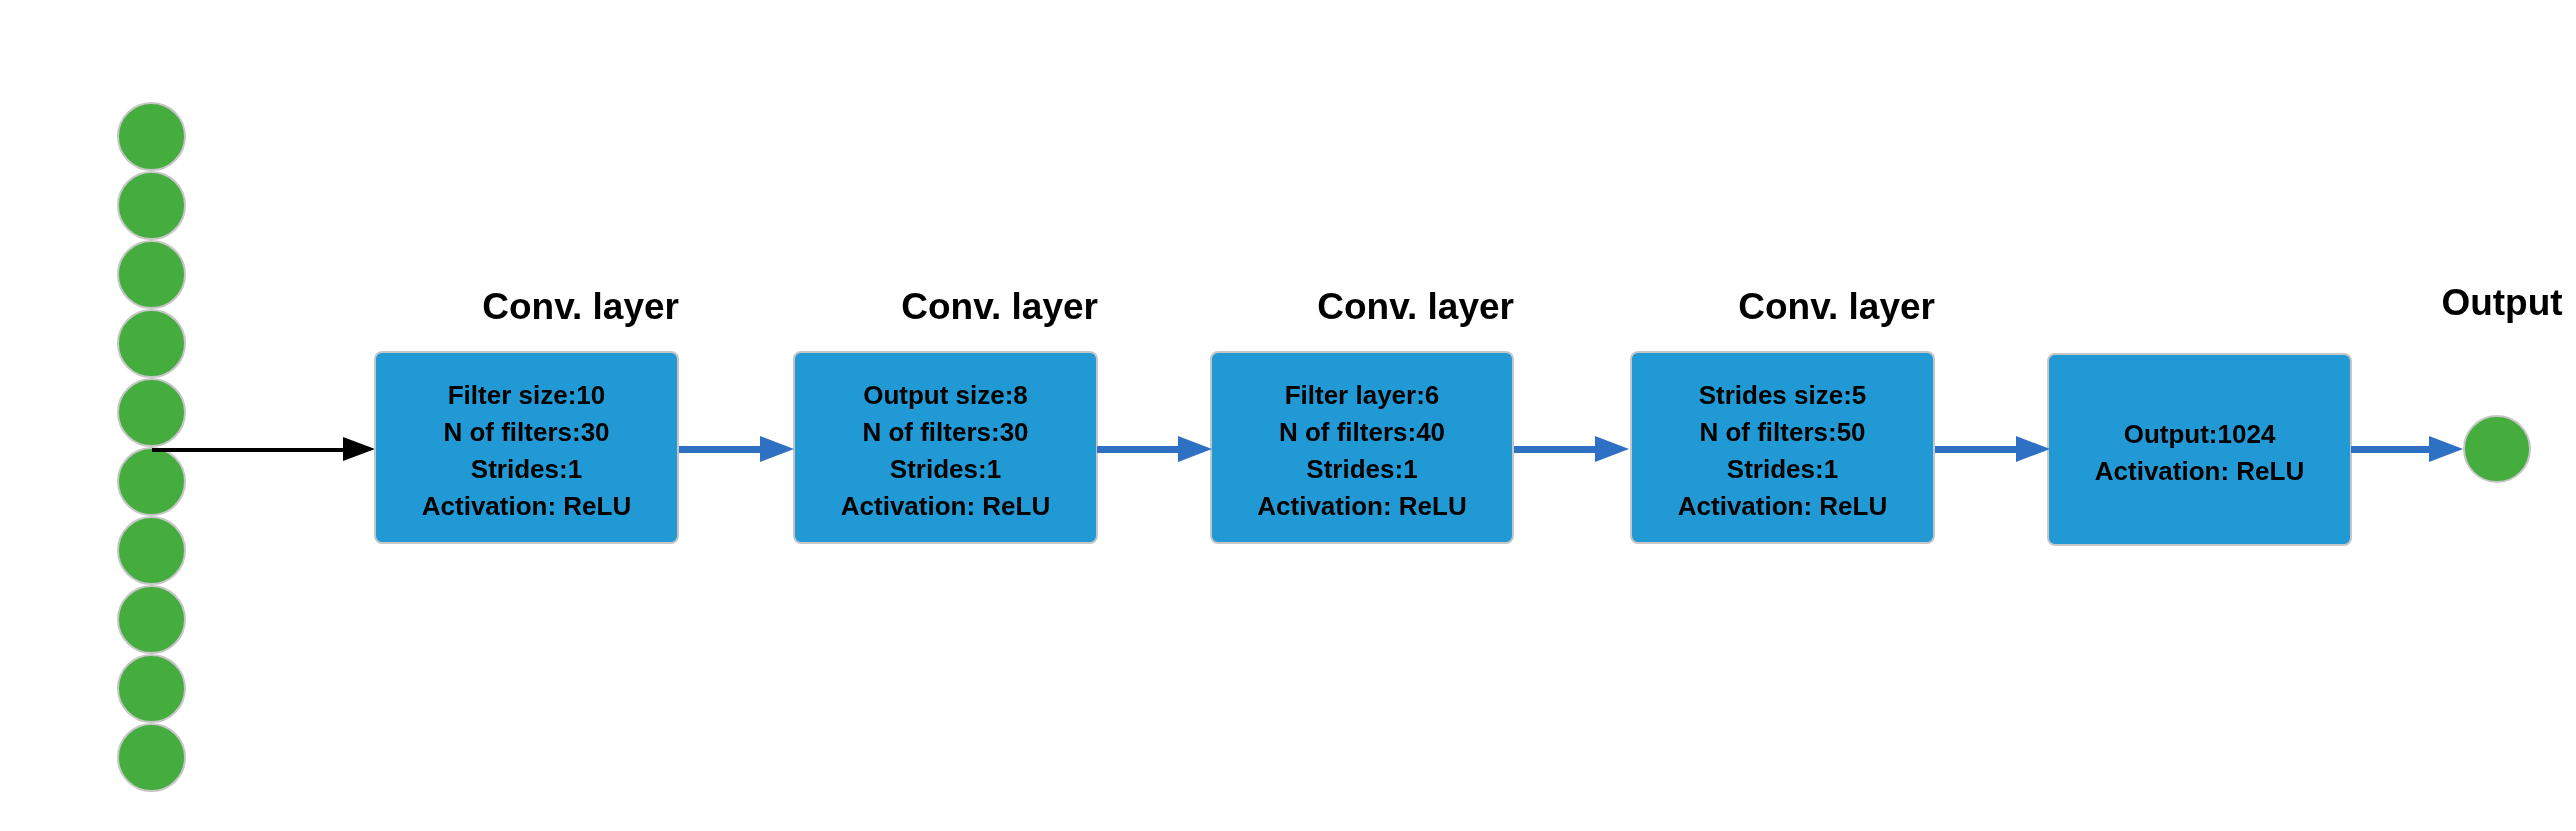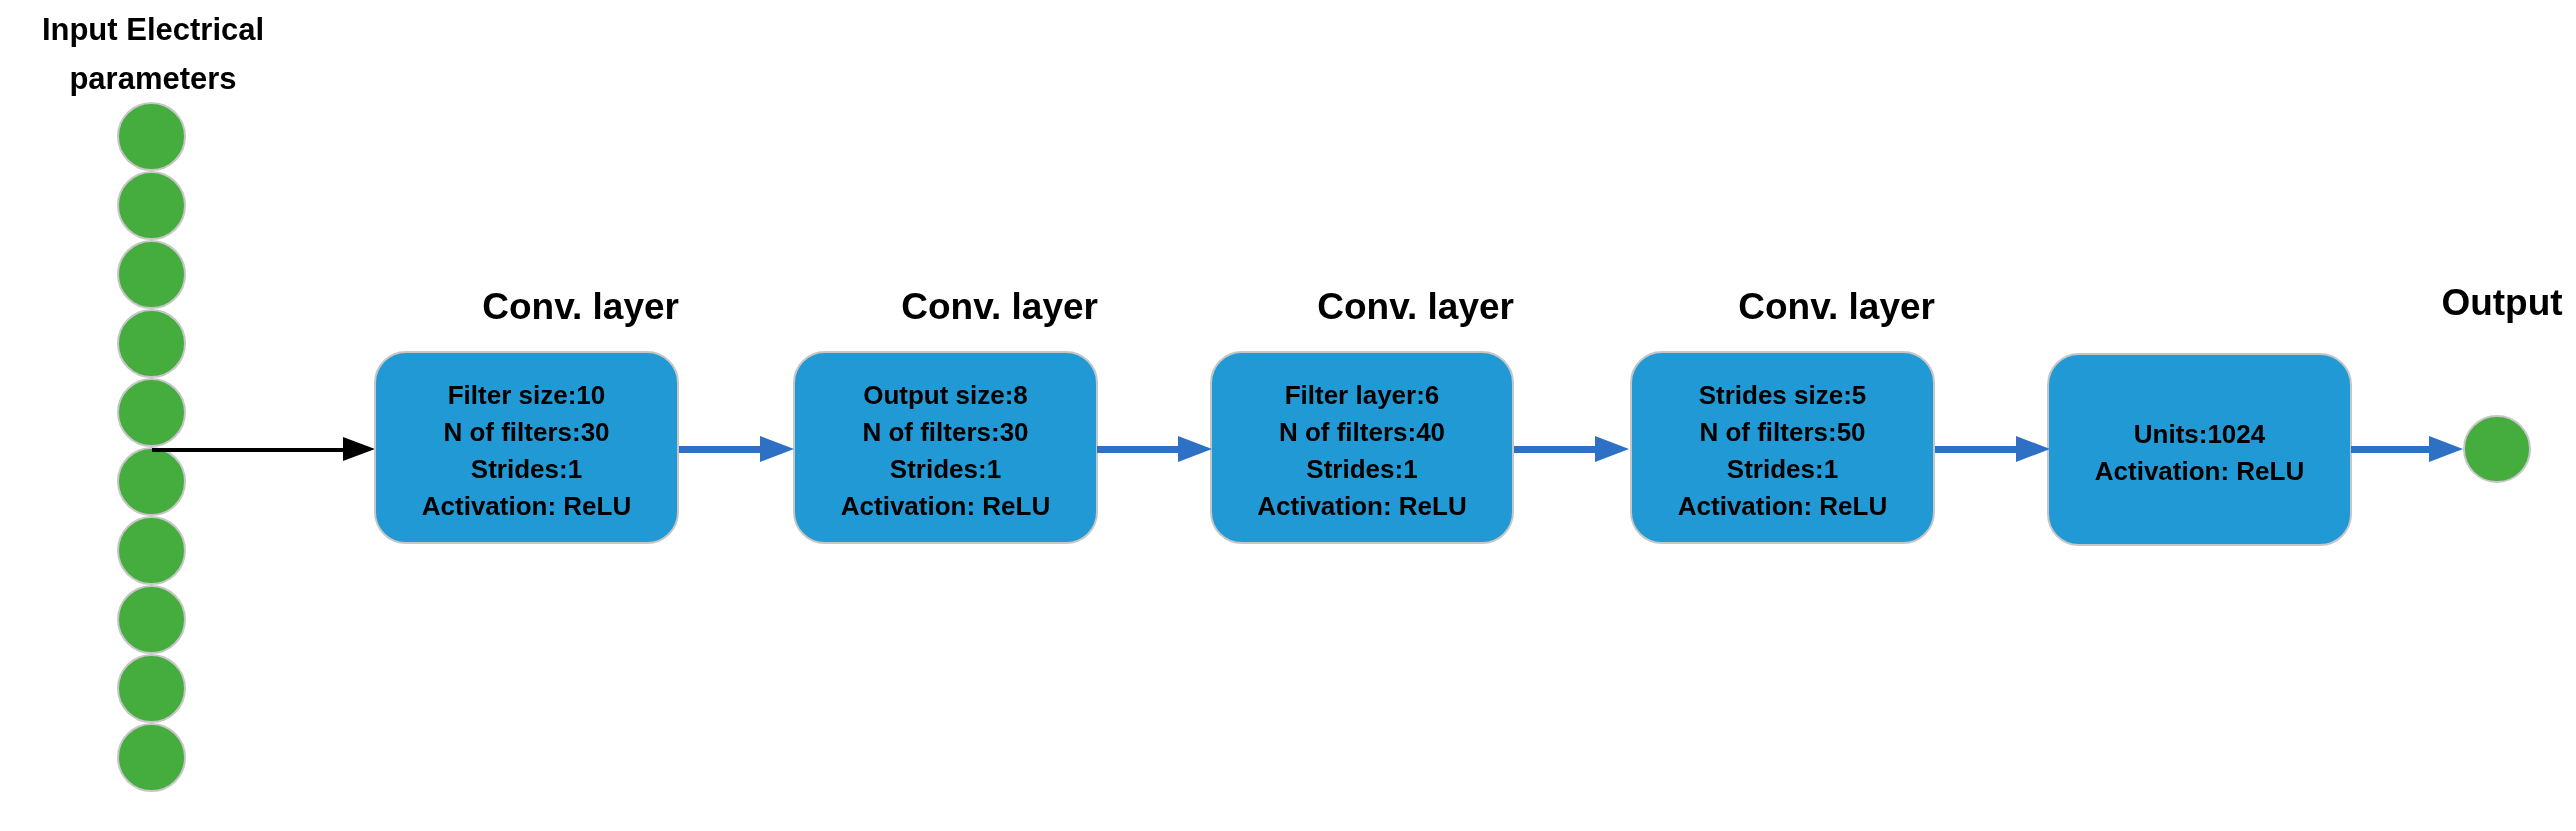--- a/index.html
+++ b/index.html
@@ -56,21 +56,21 @@
   
   .layer-title{
     position:absolute;top:284px;height:45px;
     text-align:right;font-size:37px;font-weight:bold;line-height:45px;
     white-space:nowrap;
   }
   .layer-box{
     position:absolute;top:351px;height:193px;
     background:var(--box-fill);
     border:2.3px solid var(--box-border);
-    border-radius:32px;
+    border-radius:8px;
     display:flex;flex-direction:column;justify-content:center;align-items:center;
     padding-top:7.7px;
   }
   .box-line{
     font-size:26px;font-weight:bold;line-height:37px;
     text-align:center;white-space:nowrap;
   }
   
   .t1,.b1{left:374px;width:305px;}
   .t2,.b2{left:793px;width:305px;}
@@ -88,24 +88,20 @@
     width:68px;height:68px;border-radius:50%;
     background:var(--node-green);
     border:2.3px solid var(--node-border);
   }
 </style>
 </head>
 <body>
 
 <div class="canvas">
 
-  <div class="input-title">
-    <div>Input Electrical</div>
-    <div>parameters</div>
-  </div>
 
   <div class="node-column">
       <div class="node"></div>
       <div class="node"></div>
       <div class="node"></div>
       <div class="node"></div>
       <div class="node"></div>
       <div class="node"></div>
       <div class="node"></div>
       <div class="node"></div>
@@ -139,21 +135,21 @@
     <div class="box-line">Strides:1</div>
     <div class="box-line">Activation: ReLU</div>
   </div>
   <div class="layer-box b4">
     <div class="box-line">Strides size:5</div>
     <div class="box-line">N of filters:50</div>
     <div class="box-line">Strides:1</div>
     <div class="box-line">Activation: ReLU</div>
   </div>
   <div class="layer-box b5">
-    <div class="box-line">Units:1024</div>
+    <div class="box-line">Output:1024</div>
     <div class="box-line">Activation: ReLU</div>
   </div>
 
   <div class="hline blue" style="left:679px;width:86px;"></div>
   <div class="ahead blue" style="left:760px;"></div>
 
   <div class="hline blue" style="left:1097px;width:86px;"></div>
   <div class="ahead blue" style="left:1178px;"></div>
 
   <div class="hline blue" style="left:1514px;width:86px;"></div>

